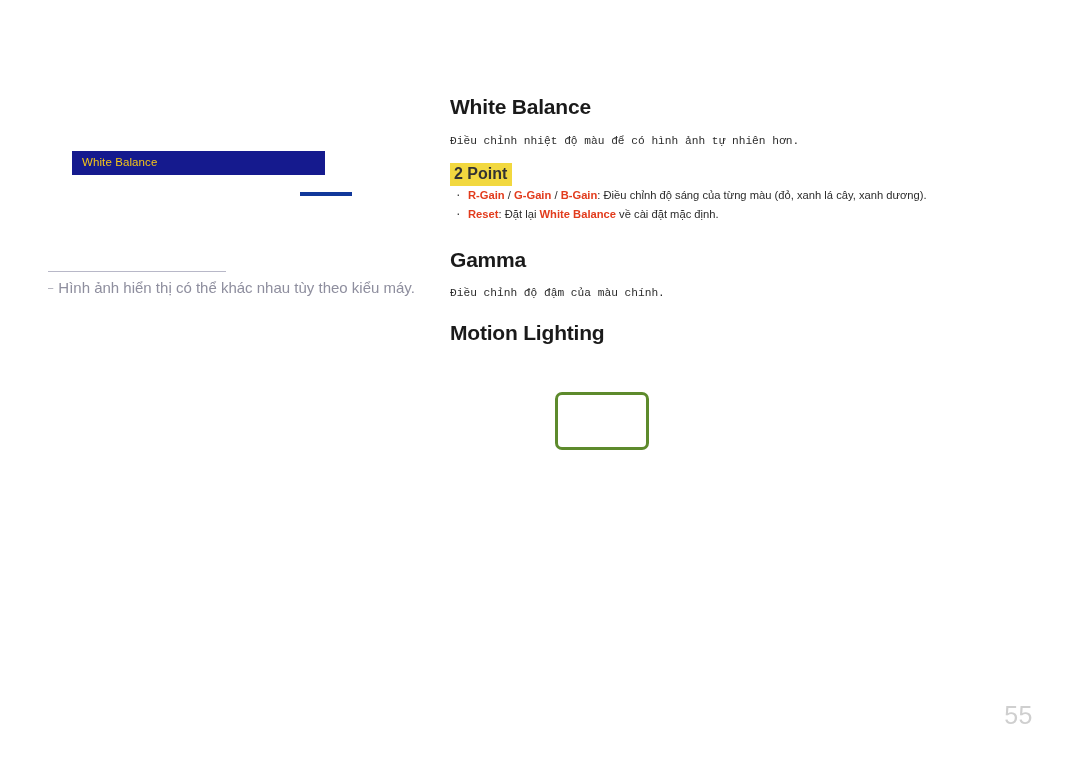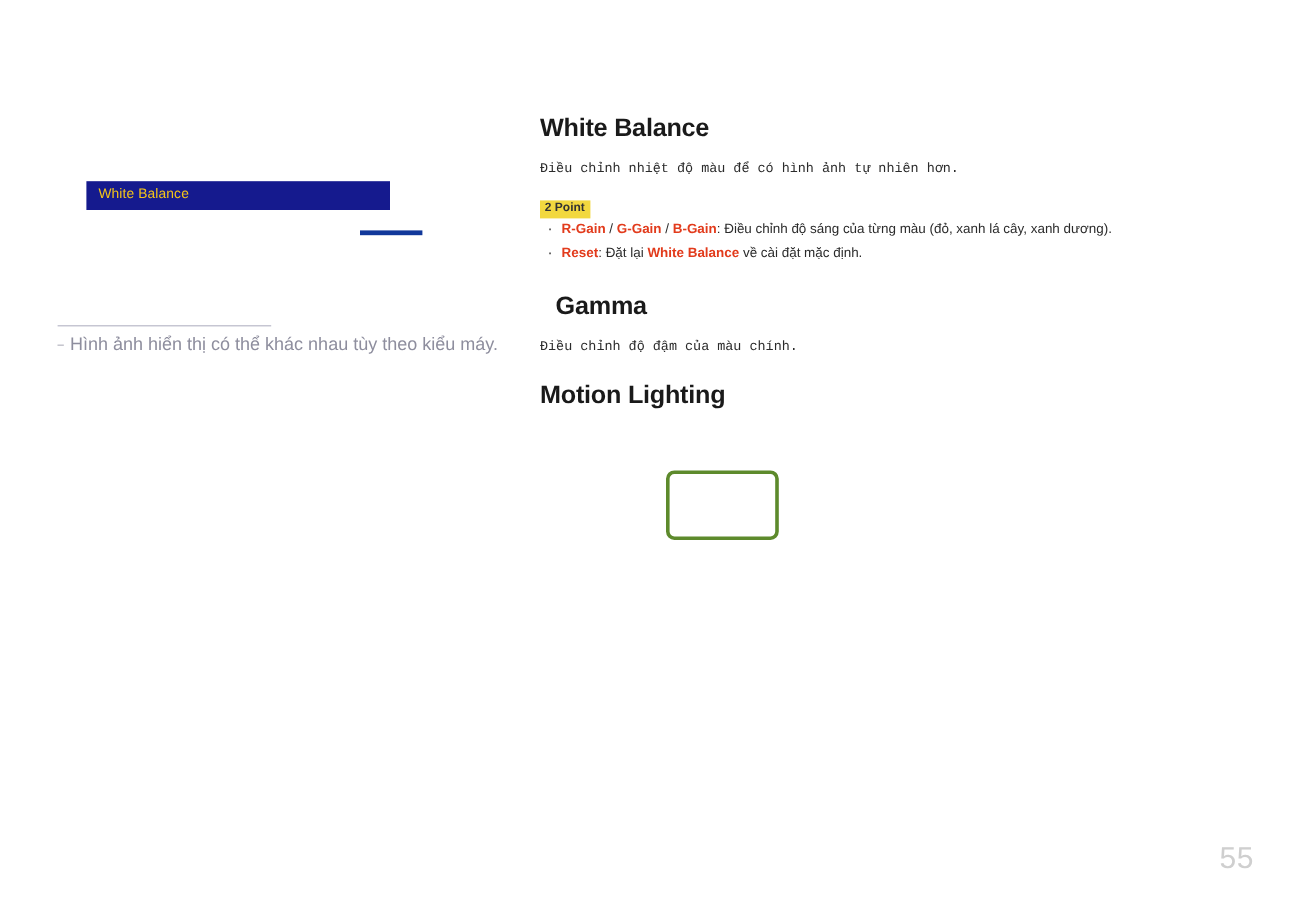--- a/index.html
+++ b/index.html
@@ -99,21 +99,21 @@
     color: #2b2b2b;
     line-height: 1.25;
     margin: 0;
     white-space: nowrap;
     font-family: Liberation Mono, monospace;
   }
   .mark {
     display: inline-block;
     background: #f2d83f;
     color: #333333;
-    font-size: 10px;
+    font-size: 16px;
     font-weight: bold;
     line-height: 1.25;
     padding: 1px 5px 2px 4px;
   }
   ul.bullets {
     list-style: none;
     margin: 0;
     padding: 0;
   }
   ul.bullets li {
@@ -138,40 +138,40 @@
     font-weight: bold;
   }
   .sep {
     color: #2b2b2b;
   }
 
   
   .gap-desc   { margin-top: 15px; }
   .gap-mark   { margin-top: 15px; }
   .gap-list   { margin-top: 9px; }
-  .gap-h1-big { margin-top: 24px; margin-left: 13px; }
+  .gap-h1-big { margin-top: 24px; }
   .gap-h1-mid { margin-top: 22px; }
 
   
   #green-box {
     position: absolute;
     left: 555px;
     top: 392px;
     width: 88px;
     height: 52px;
     border: 3px solid #5d8a2c;
     border-radius: 7px;
     box-sizing: content-box;
     background: transparent;
   }
 
   
   #page-number {
     position: absolute;
-    left: 13px;
+    left: 1px;
     top: 703px;
     width: 1032px;
     text-align: right;
     font-size: 25px;
     color: #cfcfcf;
     letter-spacing: 0.5px;
     line-height: 1;
   }
 </style>
 </head>

